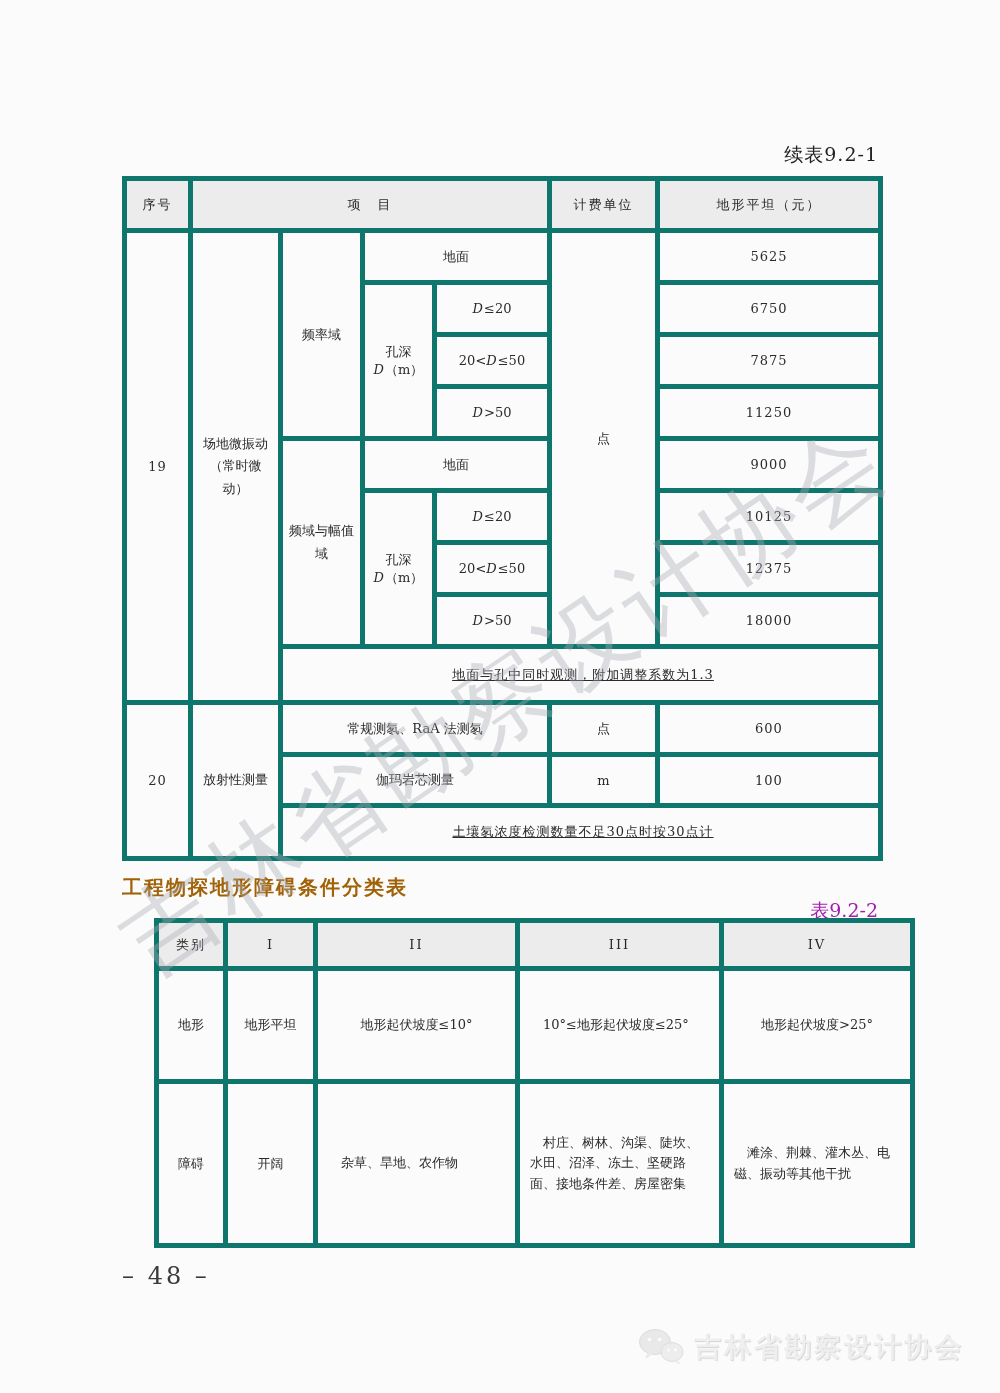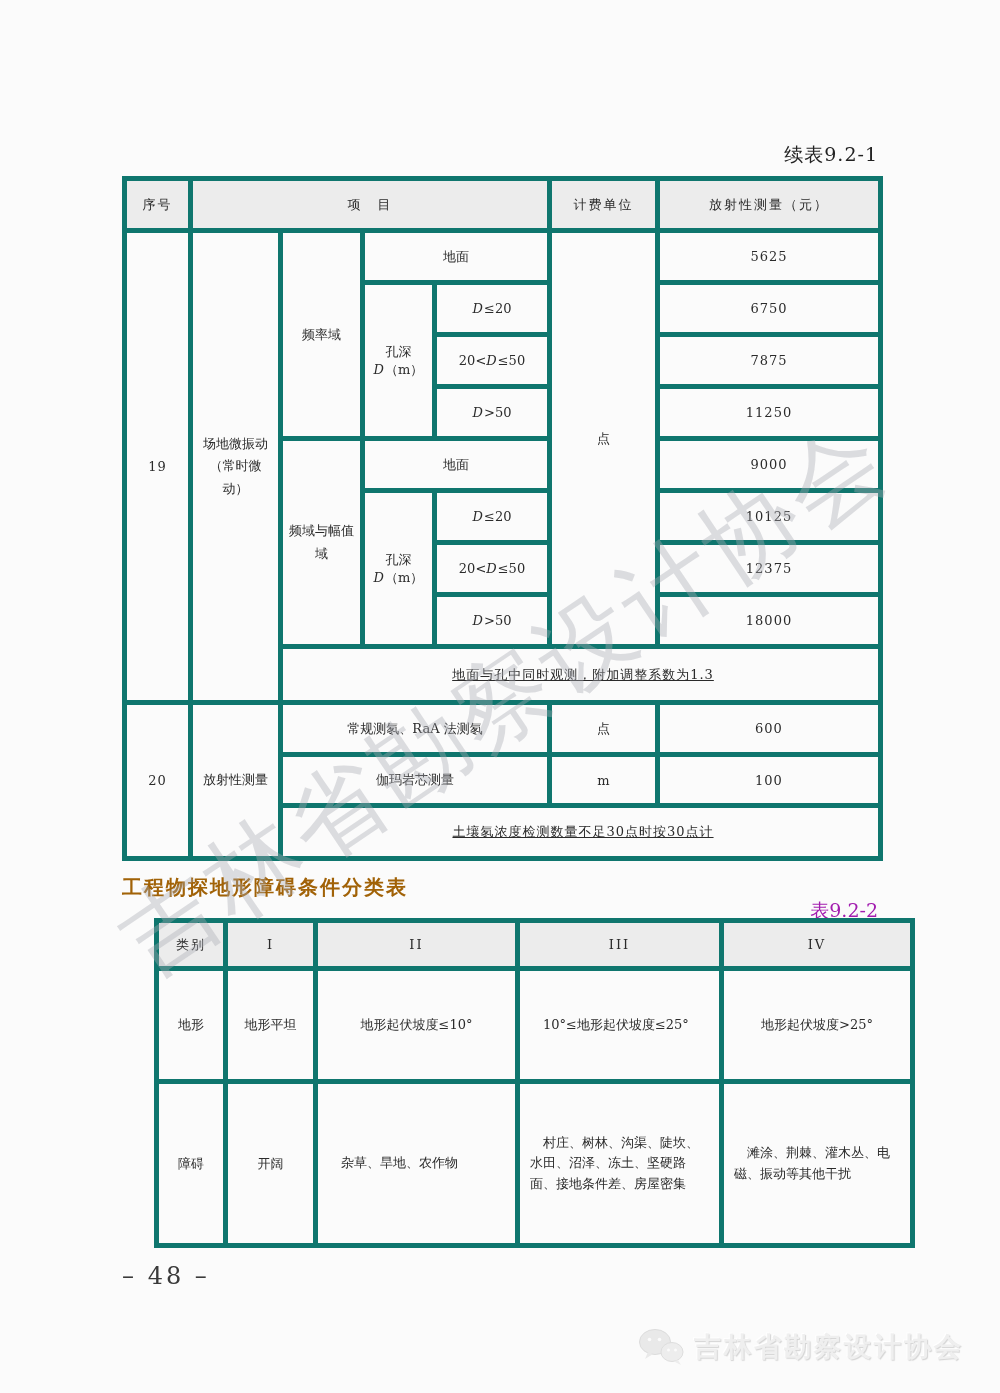--- a/index.html
+++ b/index.html
@@ -68,21 +68,21 @@
       <col style="width:72px">
         <col style="width:115px">
         <col style="width:108px">
       <col style="width:223px">
     </colgroup>
     <tbody>
         <tr style="height:52px">
       <th>序号</th>
       <th colspan="4">项　目</th>
       <th>计费单位</th>
-      <th>放射性测量（元）</th>
+      <th>地形平坦（元）</th>
     </tr>
 
     <tr style="height:52px">
       <td rowspan="9" class="num">19</td>
       <td rowspan="9" class="group-label">场地微振动（常时微动）</td>
       <td rowspan="4">频率域</td>
       <td colspan="2">地面</td>
       <td rowspan="8">点</td>
       <td class="num">5625</td>
     </tr>

